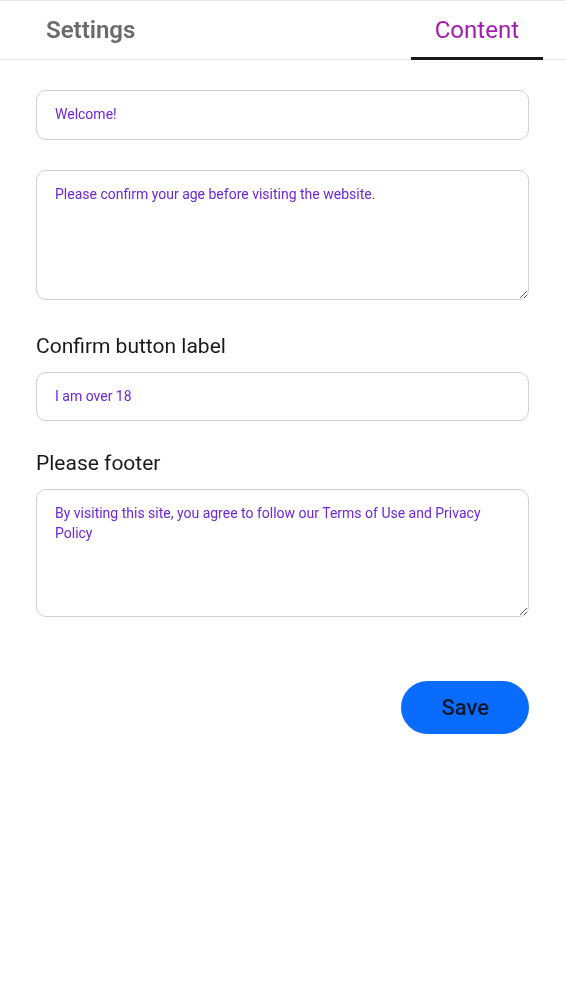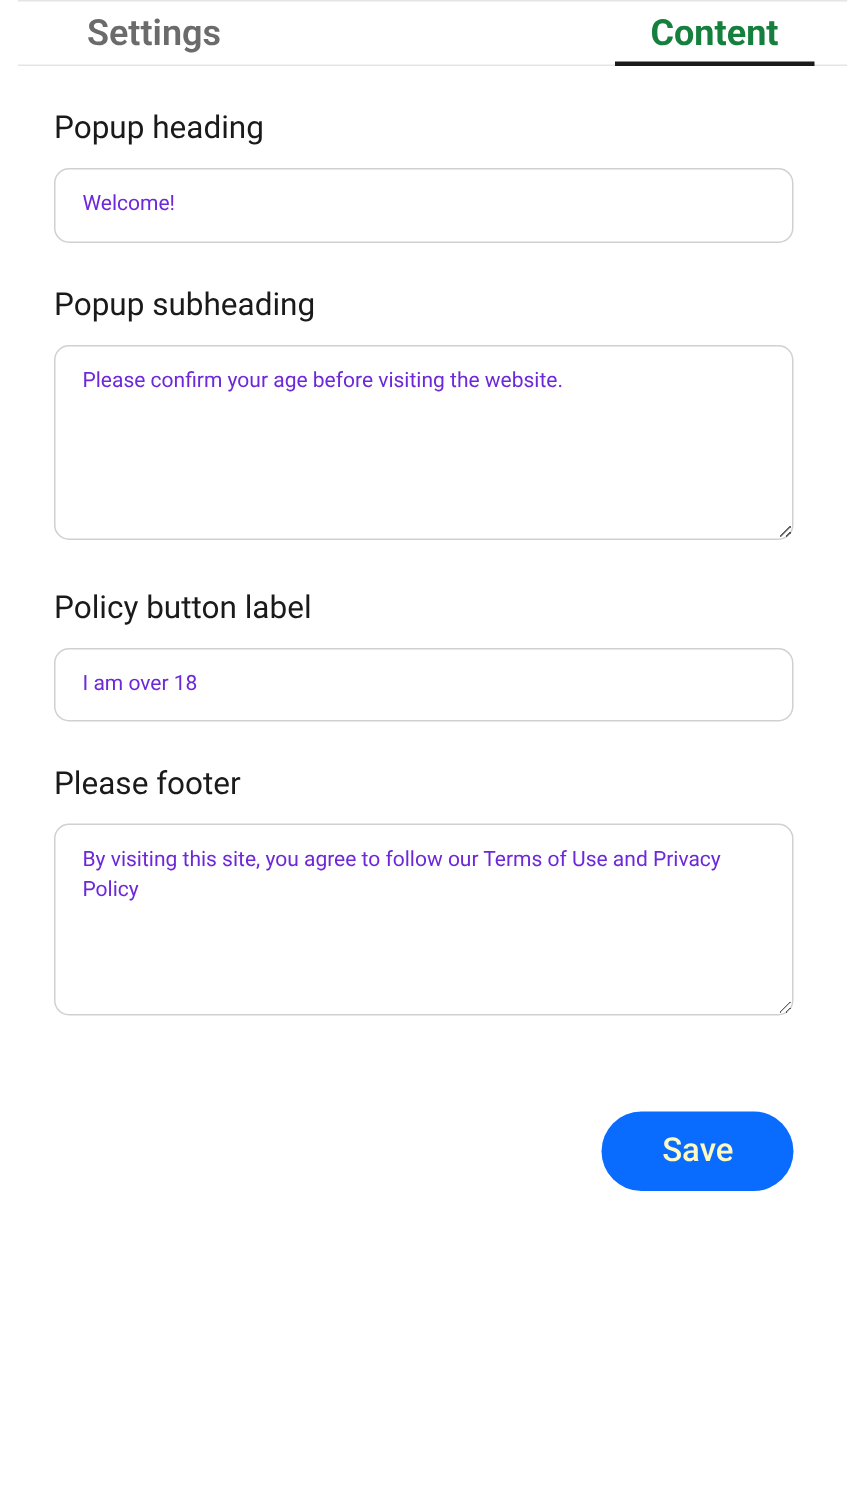--- a/index.html
+++ b/index.html
@@ -13,37 +13,36 @@
       width: 565px;
       height: 1000px;
       overflow: hidden;
     }
     .tabs {
       display: flex;
       justify-content: space-between;
       border-top: 1px solid #e5e5e5;
       border-bottom: 1px solid #e5e5e5;
       padding: 0 44px;
-      height: 44px;
+      height: 60px;
       align-items: center;
-      margin-left: 12px;
     }
     .tab {
       font-size: 24px;
       font-weight: 600;
       color: #6b6b6b;
       cursor: pointer;
       height: 100%;
       display: flex;
       align-items: center;
       padding: 0 2px;
     }
     .tab.active {
-      color: #15803d;
-      font-weight: 700;
+      color: #a21caf;
+      font-weight: 400;
       position: relative;
     }
     .tab.active::after {
       content: "";
       position: absolute;
       bottom: -1px;
       left: -22px;
       right: -22px;
       height: 3px;
       background: #1a1a1a;
@@ -82,52 +81,50 @@
     .textarea-footer {
       height: 128px;
     }
     .footer-actions {
       display: flex;
       justify-content: flex-end;
       padding: 10px 36px 0 36px;
     }
     .save-button {
       background: #0a6cff;
-      color: #fef9c3;
+      color: #0f172a;
       border: none;
       border-radius: 999px;
       padding: 14px 40px;
       font-size: 22px;
       font-weight: 500;
       cursor: pointer;
       font-family: inherit;
     }
   </style>
 </head>
 <body>
 
 <div class="tabs">
   <div class="tab">Settings</div>
   <div class="tab active">Content</div>
 </div>
 
 <div class="content">
 
   <div class="form-group">
-    <label class="form-label">Popup heading</label>
     <input type="text" class="form-input" value="Welcome!" style="">
   </div>
 
   <div class="form-group">
-    <label class="form-label">Popup subheading</label>
     <textarea class="form-input textarea-subheading" style="">Please confirm your age before visiting the website.</textarea>
   </div>
 
   <div class="form-group">
-    <label class="form-label">Policy button label</label>
+    <label class="form-label">Confirm button label</label>
     <input type="text" class="form-input" value="I am over 18" style="">
   </div>
 
 
   <div class="form-group">
     <label class="form-label">Please footer</label>
     <textarea class="form-input textarea-footer" style="">By visiting this site, you agree to follow our Terms of Use and Privacy Policy</textarea>
   </div>
 
 </div>

